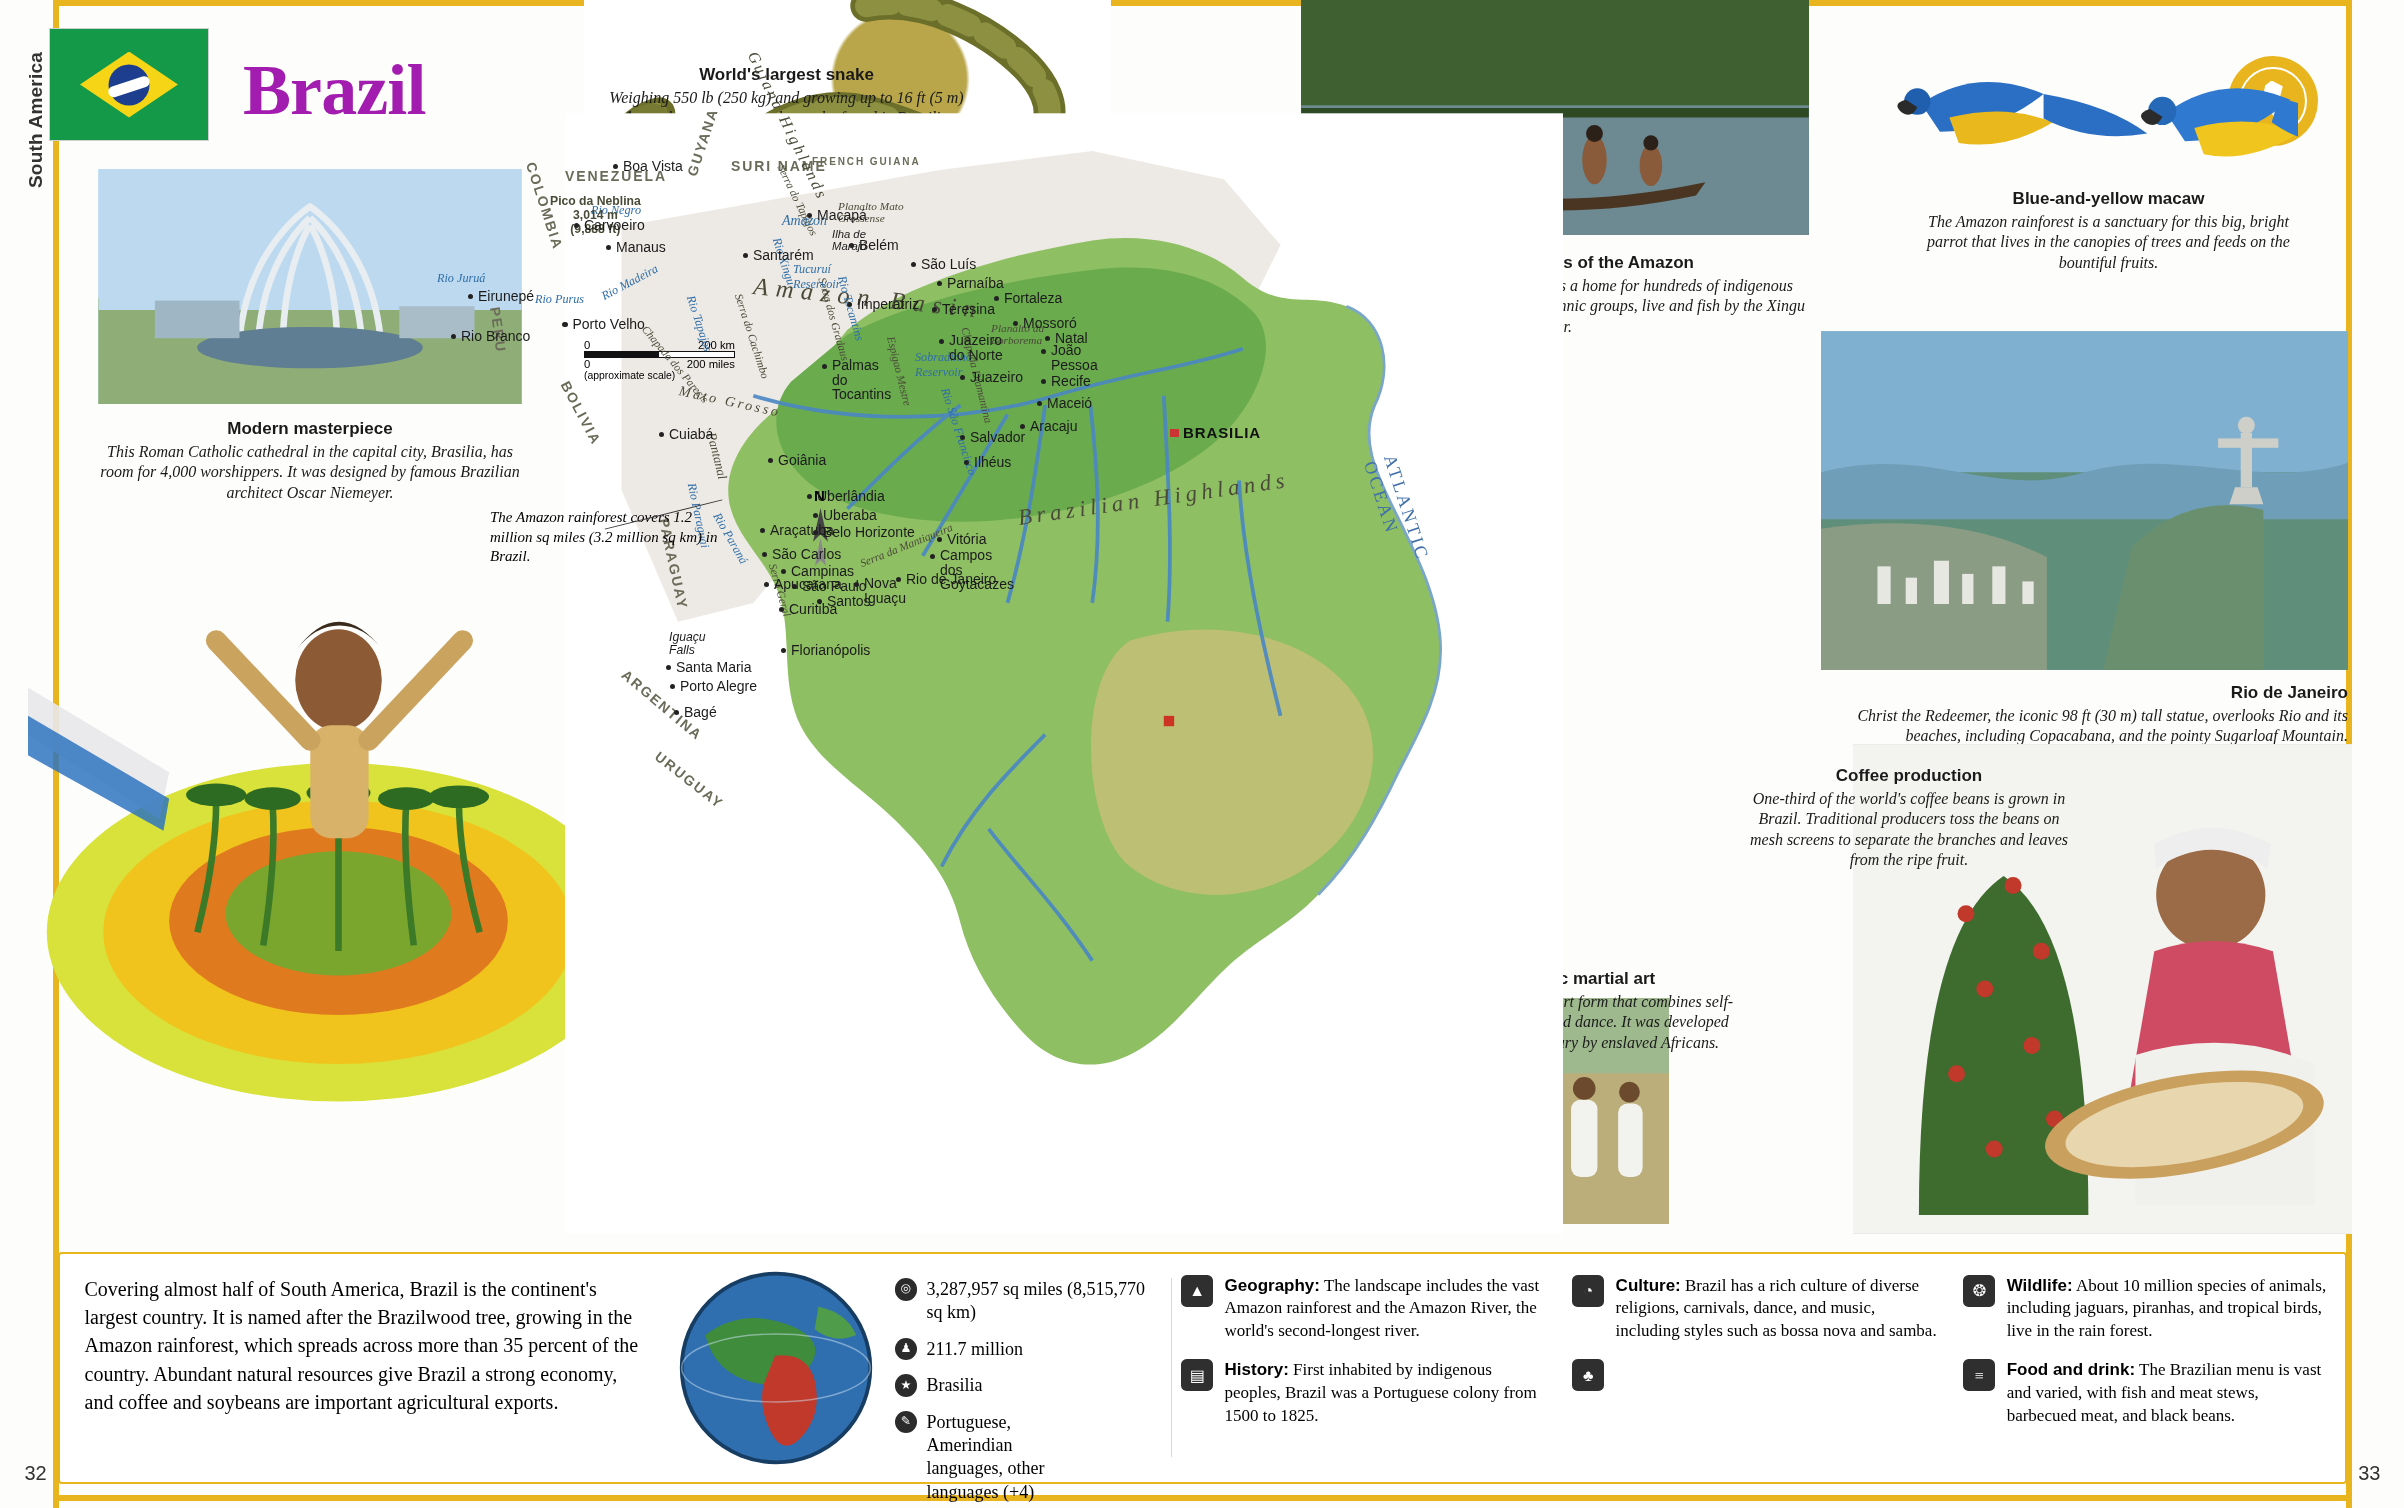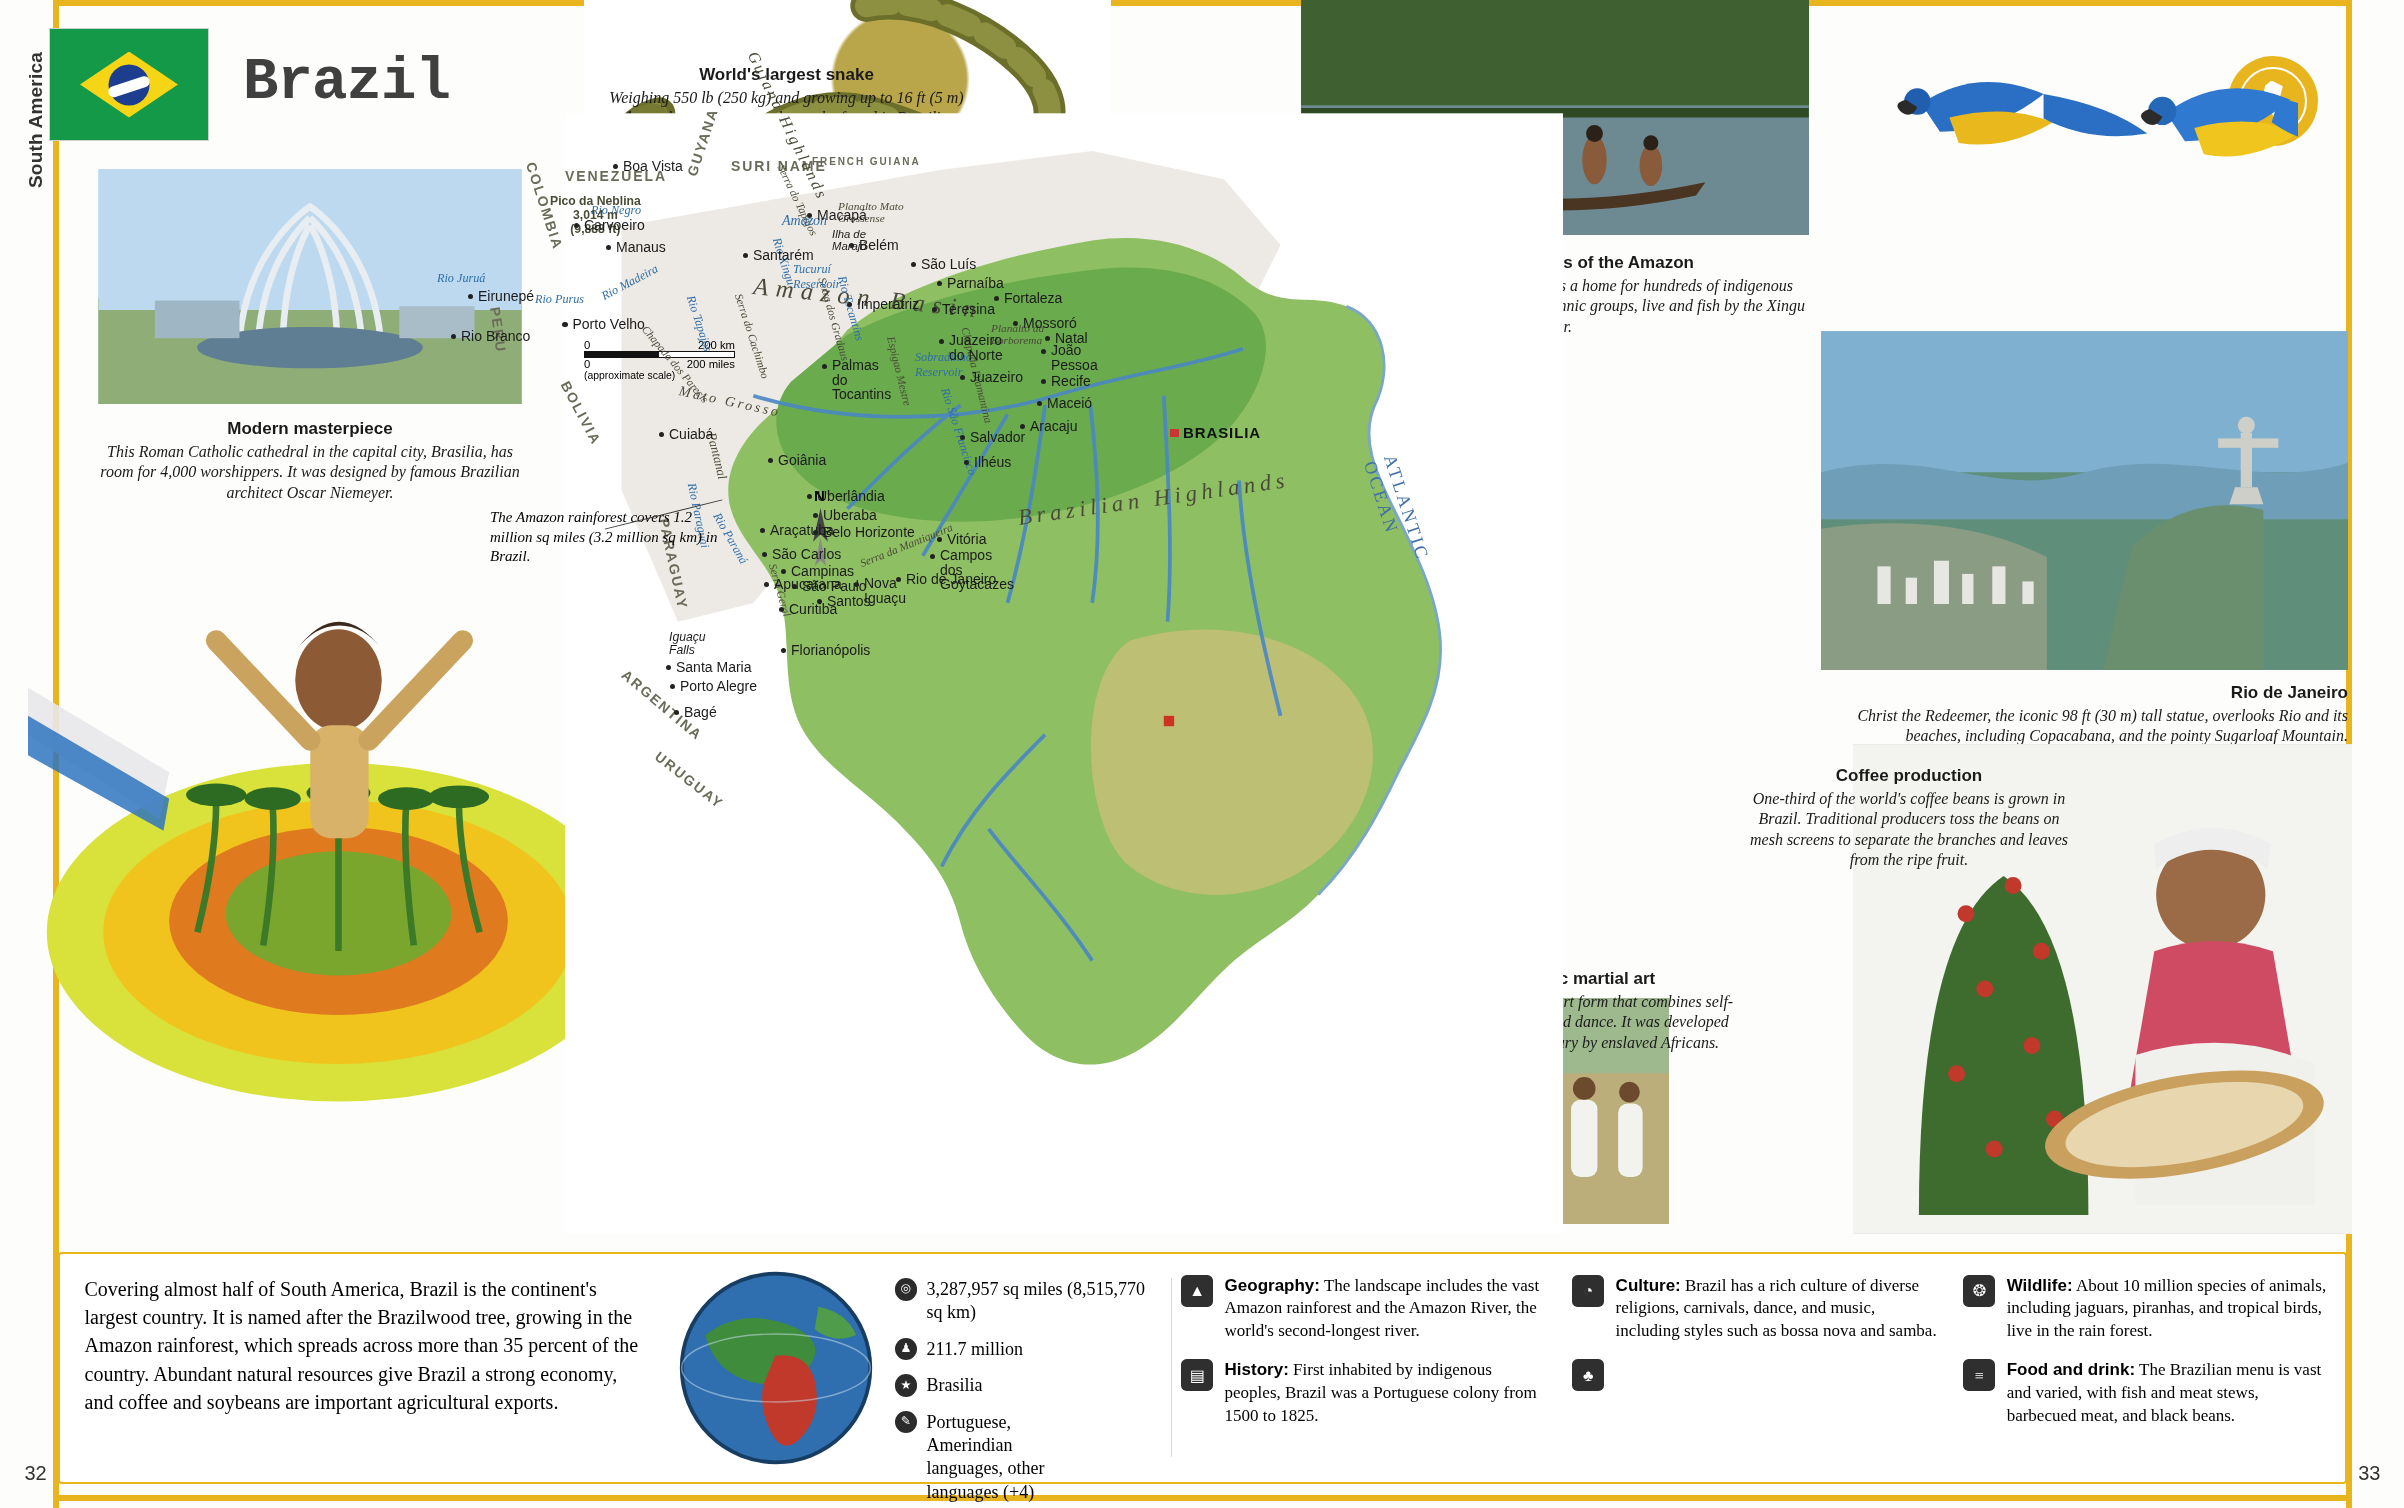--- a/index.html
+++ b/index.html
@@ -52,22 +52,22 @@
     transform:translate(-50%,-50%);
   }
   .flag .band {
     position:absolute; left:50%; top:50%; width:43px; height:11.3px;
     background:#fff; transform:translate(-50%,-50%) rotate(-17px);
     transform:translate(-50%,-3.8px) rotate(-18deg);
     border-radius:5.6px;
   }
   .title {
     position:absolute; left:243px; top:49px;
-    font-family:Liberation Mono, monospace;
-    font-weight:bold; font-size:59px; color:#404040;
+    font-family:Liberation Serif, serif;
+    font-weight:bold; font-size:72px; color:#a21caf;
     letter-spacing:-0.9px;
   }
 
   
   .locator {
     position:absolute; right:87px; top:56px; width:90px; height:90px;
     border-radius:50%; background:#e8b51f;
     display:flex; align-items:center; justify-content:center;
   }
   .locator .inner {
@@ -266,20 +266,24 @@
         <path d="M250 70 q70 12 110 42 q-60 10 -110 -16 z" fill="#2a6fc4"></path>
       </g>
       <g transform="translate(200,10)">
         <path d="M180 80 Q240 36 312 66 Q260 110 200 110 Z" fill="#2f7ad0"></path>
         <path d="M210 96 Q272 80 320 102 Q268 134 220 124 Z" fill="#f0c61e"></path>
         <circle cx="176" cy="78" r="15" fill="#2569b8"></circle>
         <path d="M163 76 q-17 5 -4 15 q11 6 17 -7 z" fill="#2b2b2b"></path>
         <path d="M300 64 q66 16 96 52 q-62 4 -104 -26 z" fill="#2f7ad0"></path>
       </g>
     </svg>
+  </div>
+  <div class="cap" style="left:1911px;top:188px;width:395px;">
+    <span class="hd">Blue-and-yellow macaw</span>
+    <span class="bd">The Amazon rainforest is a sanctuary for this big, bright parrot that lives in the canopies of trees and feeds on the bountiful fruits.</span>
   </div>
 
   <div class="photo" style="left:1821px;top:331px;width:527px;height:339px;">
     <svg width="527" height="339" viewBox="0 0 560 360">
       <rect width="560" height="360" fill="#7fb0cf"></rect>
       <rect y="150" width="560" height="210" fill="#5f8f7a"></rect>
       <path d="M0 150 C120 120 180 180 280 150 C380 122 470 170 560 140 L560 200 L0 200Z" fill="#6f9fb8"></path>
       <path d="M330 230 q60 -60 140 -40 l0 170 -170 0 z" fill="#6a8f6e"></path>
       <path d="M0 210 q140 -20 240 30 l0 120 -240 0z" fill="#8a9c84"></path>
       <g fill="#e7e7e2">

